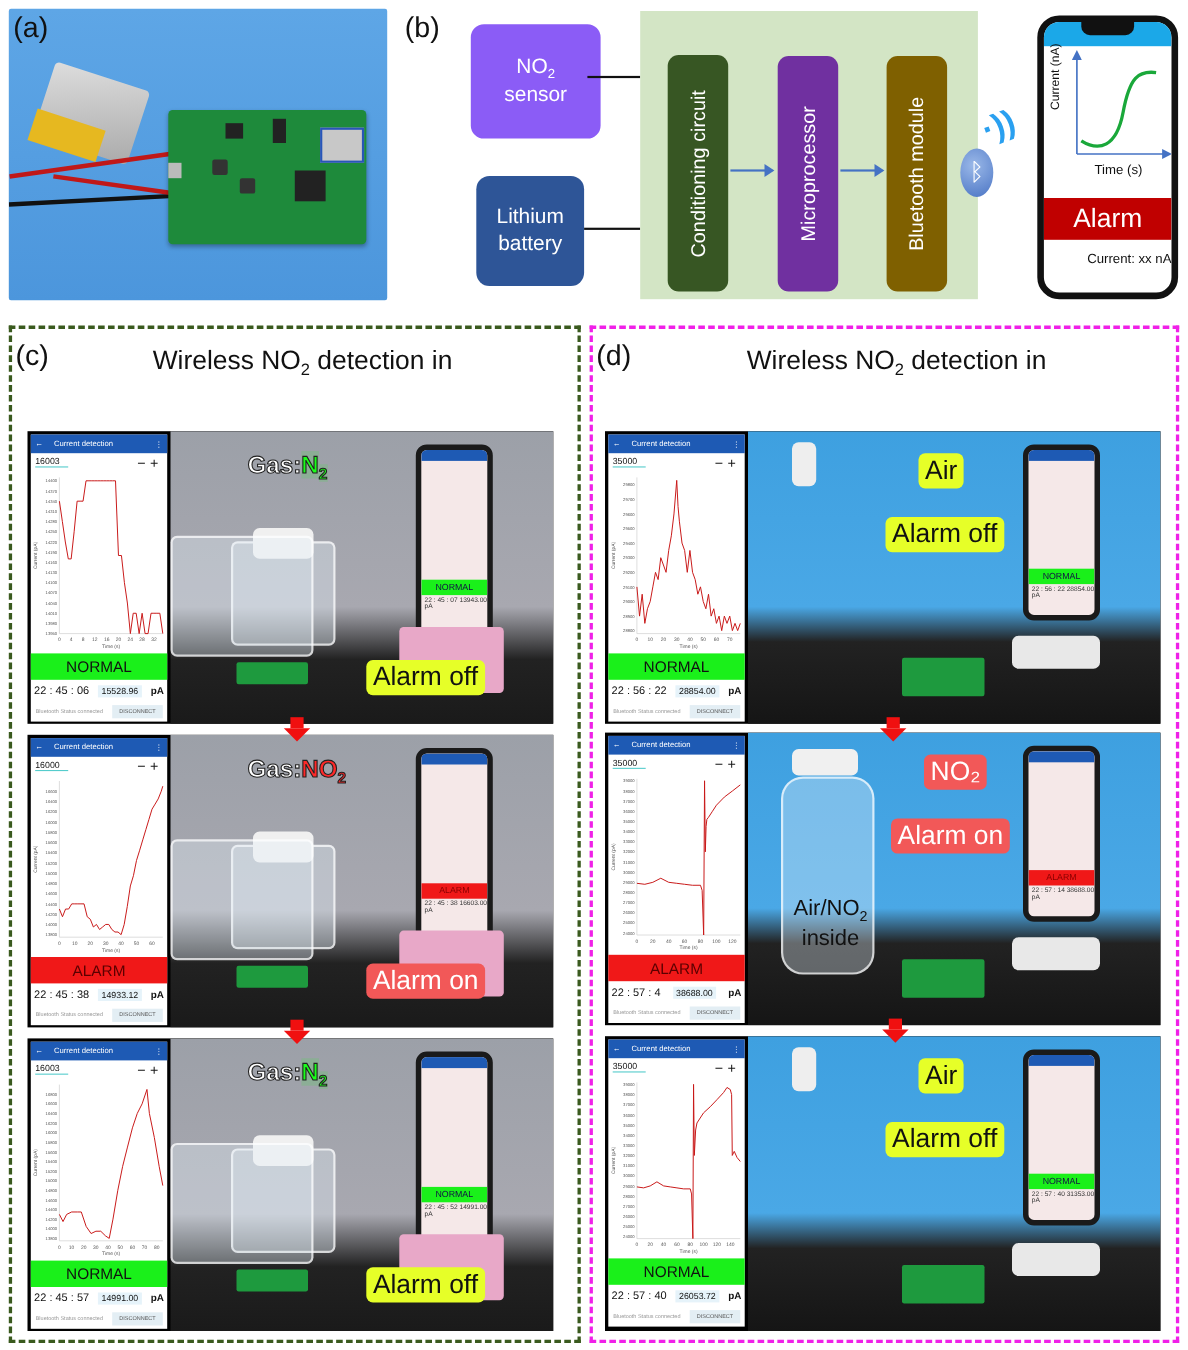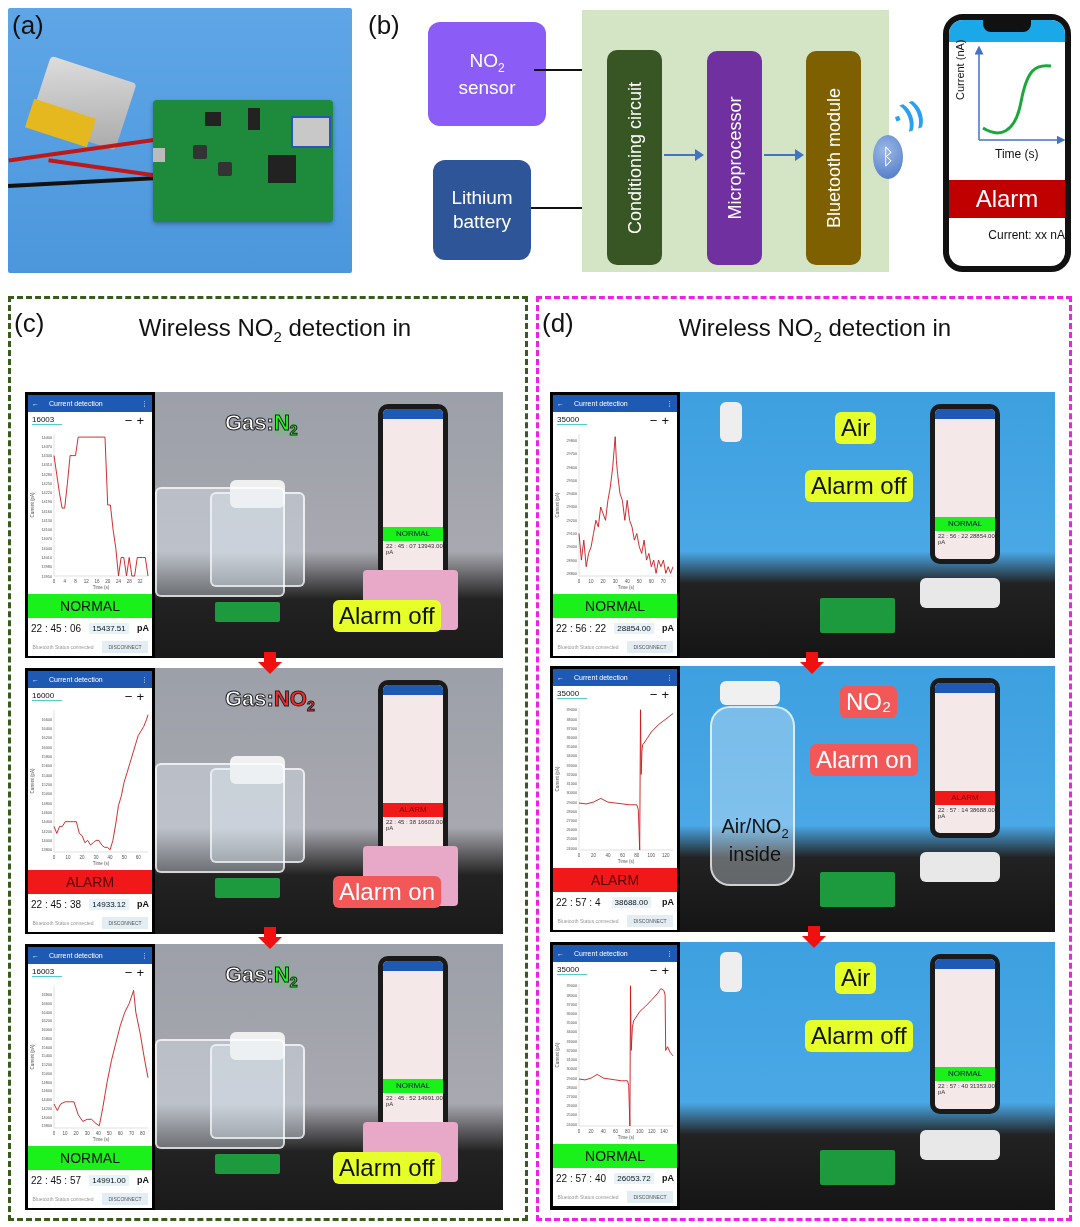--- a/index.html
+++ b/index.html
@@ -199,21 +199,21 @@
           <text x="90.45714285714286" y="155" font-size="4.5" text-anchor="middle" fill="#555">24</text>
           <text x="101.2" y="155" font-size="4.5" text-anchor="middle" fill="#555">28</text>
           <text x="111.94285714285714" y="155" font-size="4.5" text-anchor="middle" fill="#555">32</text>
           <text x="73" y="161" font-size="4.5" text-anchor="middle" fill="#555">Time (s)</text>
           <text x="6" y="77" font-size="4.5" text-anchor="middle" fill="#555" transform="rotate(-90 6 77)">Current (pA)</text>
           <polyline points="26.0,27.6 28.7,46.1 31.4,64.7 34.1,80.1 36.7,80.1 39.4,55.4 42.1,27.6 44.8,27.6 47.5,27.6 50.2,9.1 52.9,9.1 55.5,9.1 58.2,9.1 60.9,9.1 63.6,9.1 66.3,9.1 69.0,9.1 71.7,9.1 74.3,9.1 77.0,9.1 79.7,77.0 82.4,77.0 85.1,101.7 87.8,120.2 90.5,148.0 93.1,129.5 95.8,129.5 98.5,148.0 101.2,129.5 103.9,148.0 106.6,148.0 109.3,129.5 111.9,129.5 114.6,129.5 117.3,129.5 120.0,148.0" fill="none" stroke="#c81818" stroke-width="0.9"></polyline>
         </svg>
       <div class="status normal">NORMAL</div>
       <div class="readout">
         <span>22 : 45 : 06</span>
-        <span class="val">15437.51</span>
+        <span class="val">15528.96</span>
         <span class="unit">pA</span>
       </div>
       <div class="app-foot">
         <span>Bluetooth Status connected</span>
         <span class="dc">DISCONNECT</span>
       </div>
     </div>
     <div class="scene scene-c" style="left: 130px; right: 0px;">
         <div class="mini-phone" style="left:223px;top:12px;width:70px;height:180px;">
           <div class="mh"></div>

